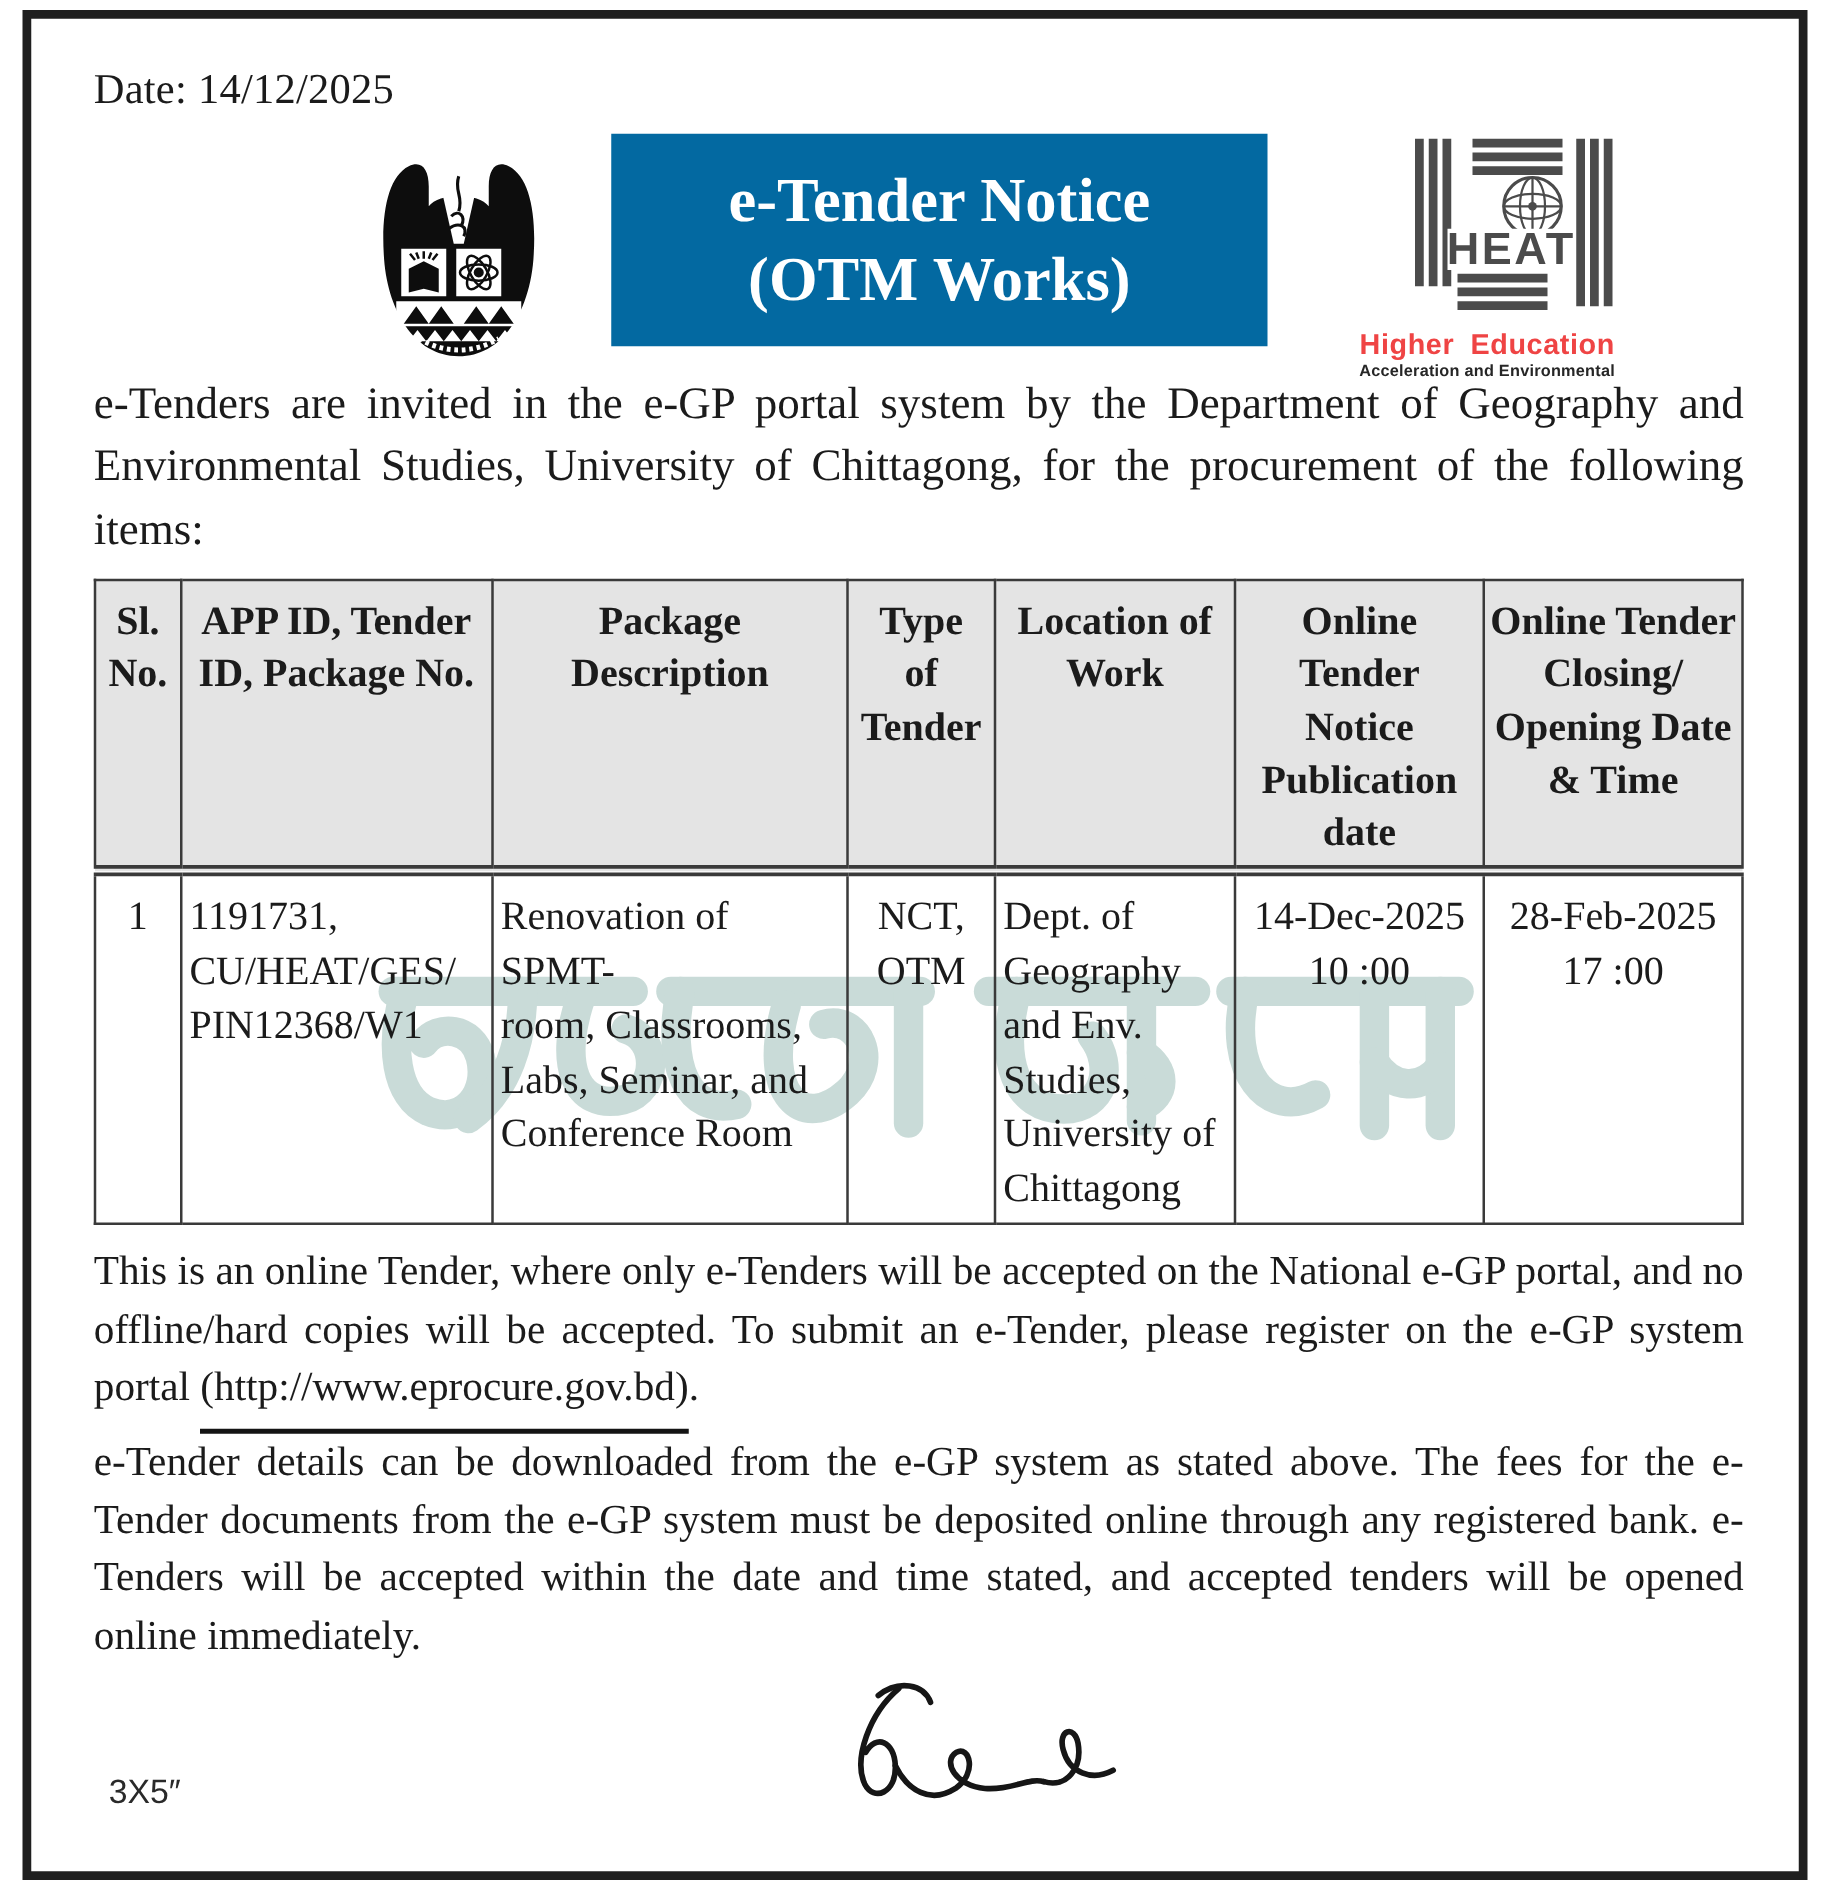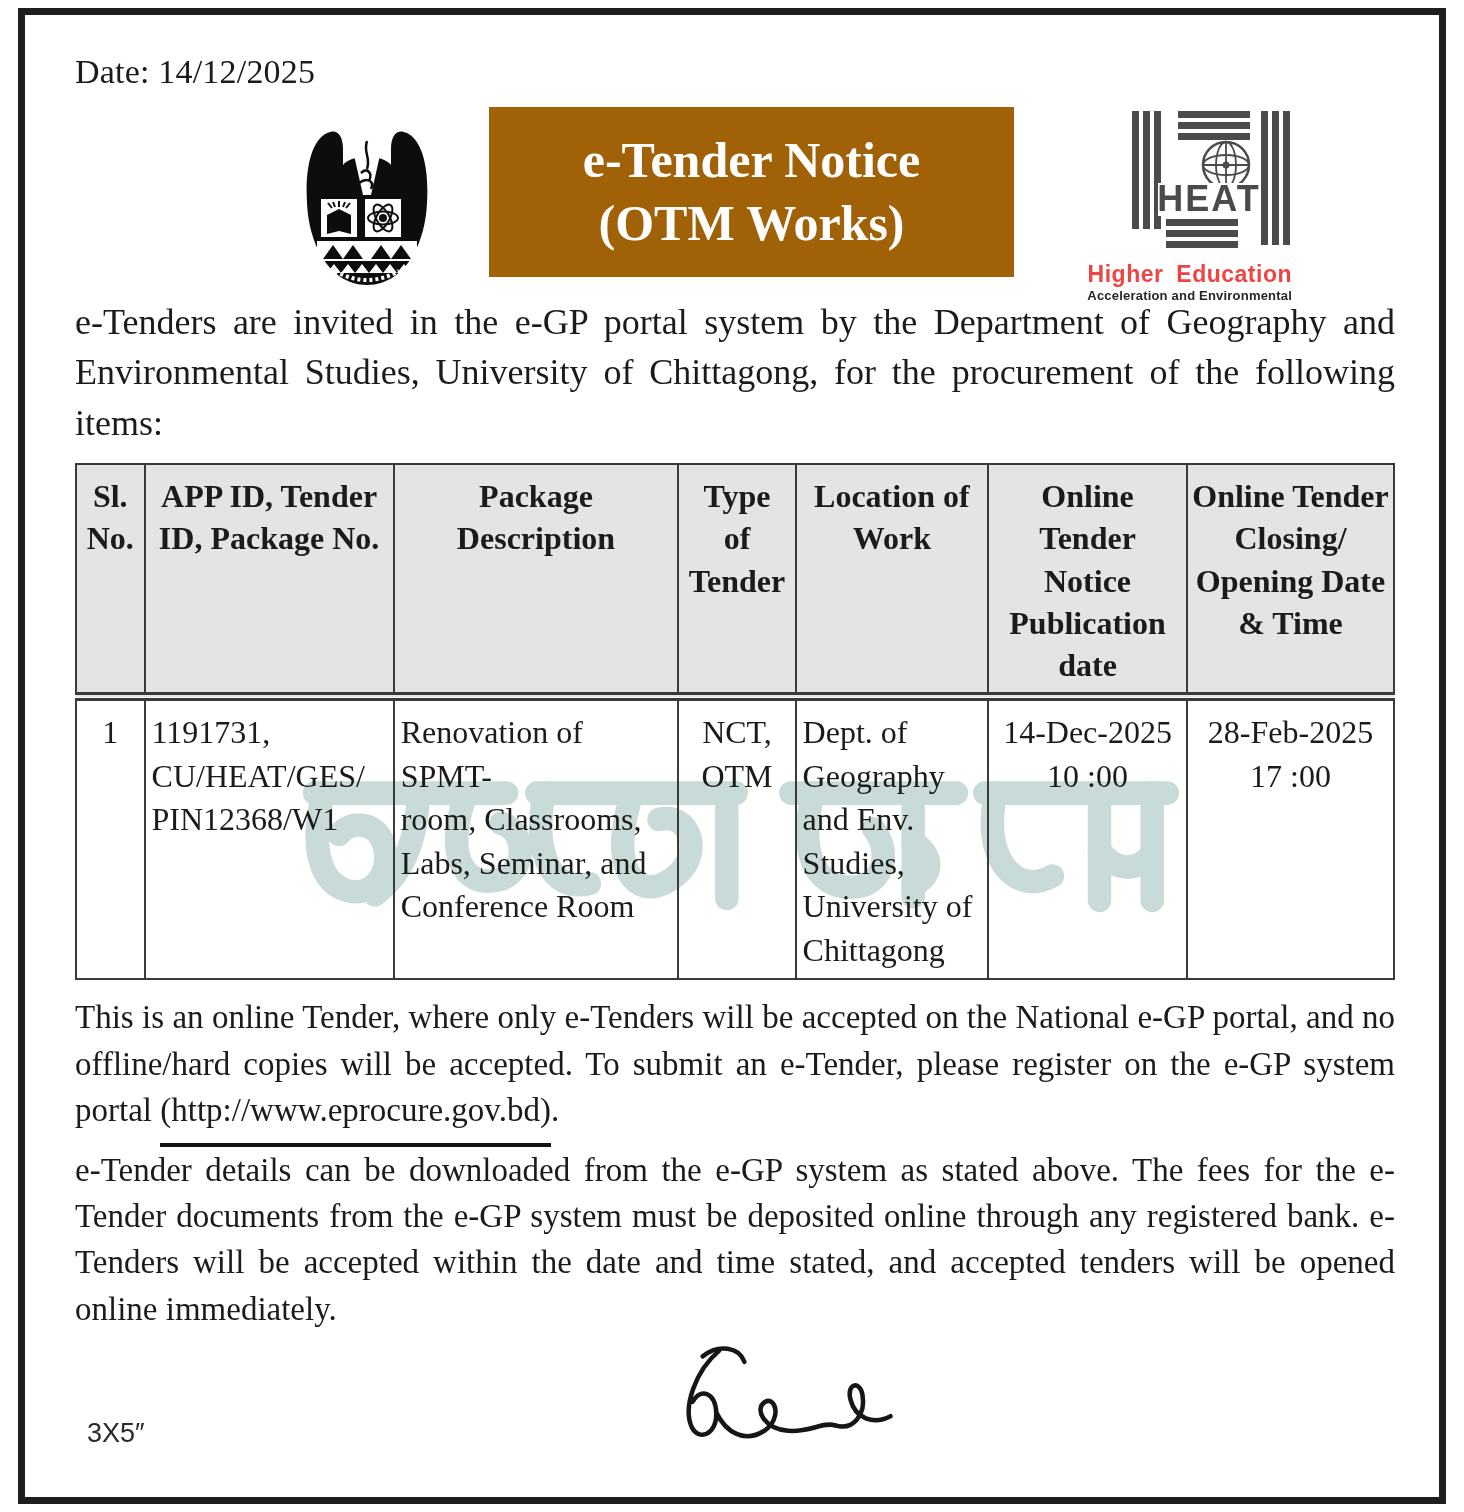--- a/index.html
+++ b/index.html
@@ -28,21 +28,21 @@
   .logorow {
     margin-top: 16px;
     display: flex; align-items: flex-start;
     height: 178px;
   }
   .cu-logo { margin-left: 212px; width: 160px; flex: none; }
   .title-box {
     flex: none;
     margin-left: 42px;
     width: 525px; height: 170px;
-    background: #a16207;
+    background: #0369a1;
     color: #ffffff;
     display: flex; flex-direction: column; justify-content: center; align-items: center;
     font-weight: bold; font-size: 50px; line-height: 1.26;
     text-align: center;
   }
   .heat-logo { margin-left: 68px; width: 210px; flex: none; text-align: right; }
   .heat-logo .hl1 {
     font-family: Liberation Sans, sans-serif;
     font-weight: bold; font-size: 23px; color: #ef4444; margin-top: 2px;
     letter-spacing: 0.5px; word-spacing: 6px;

